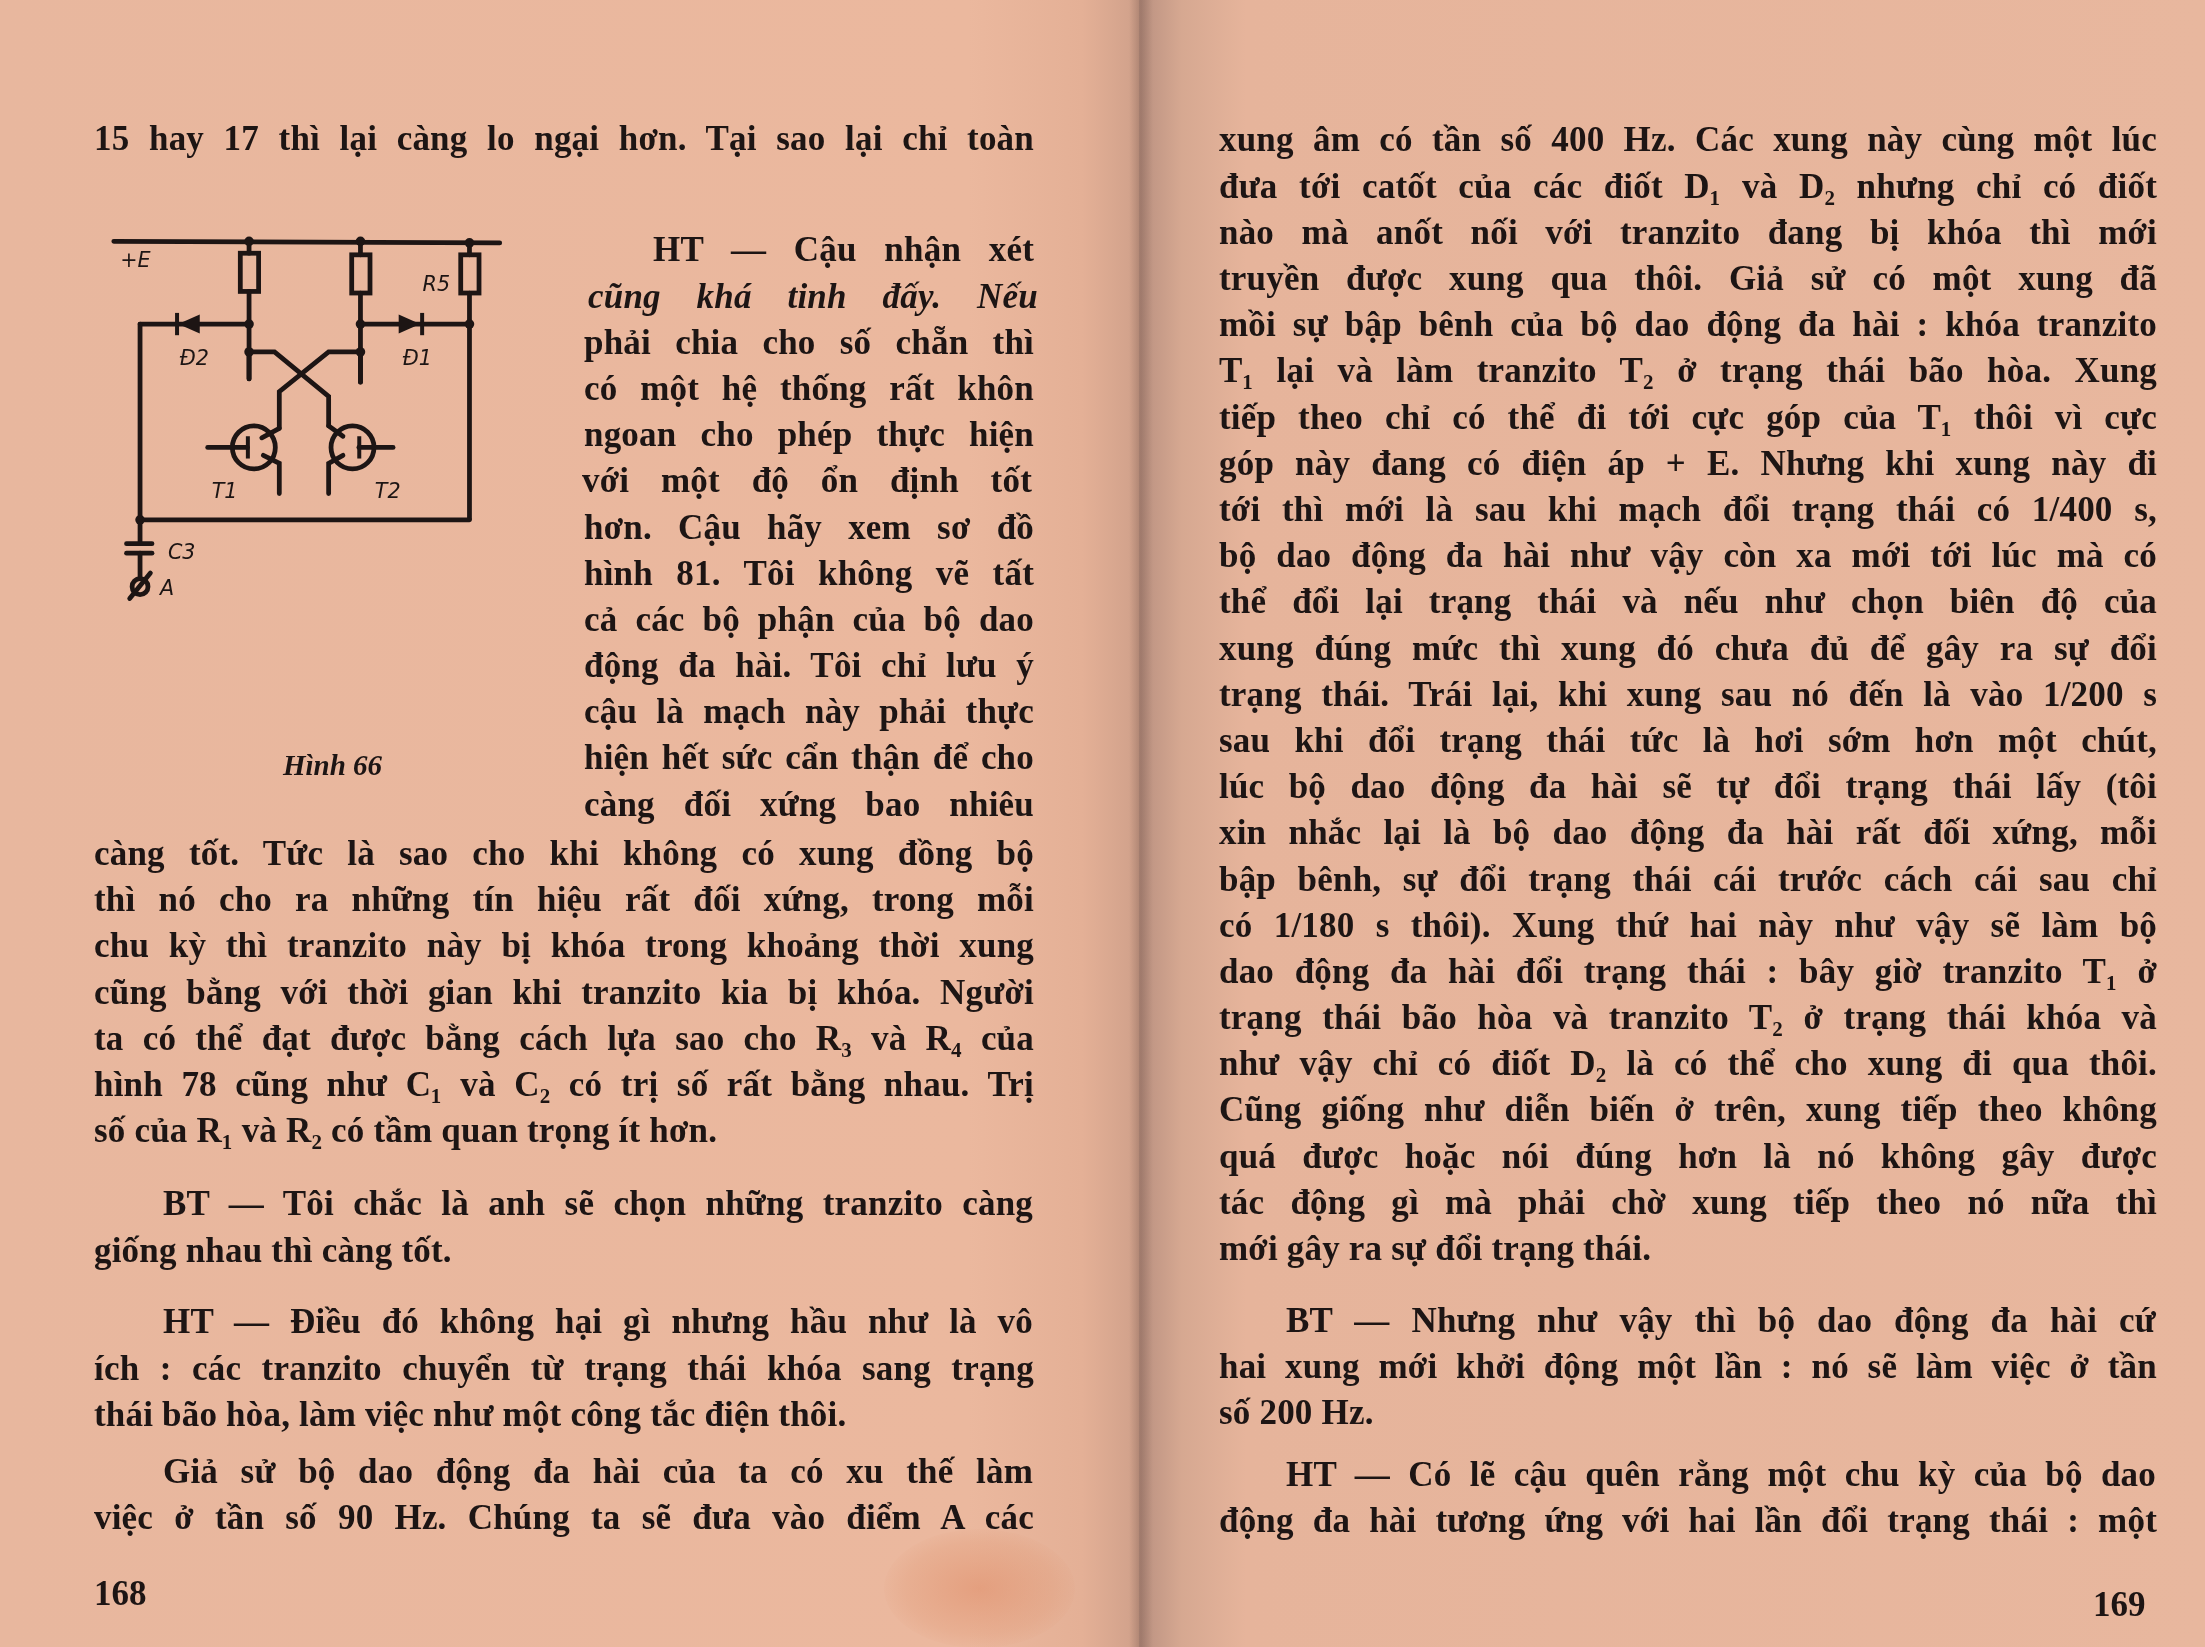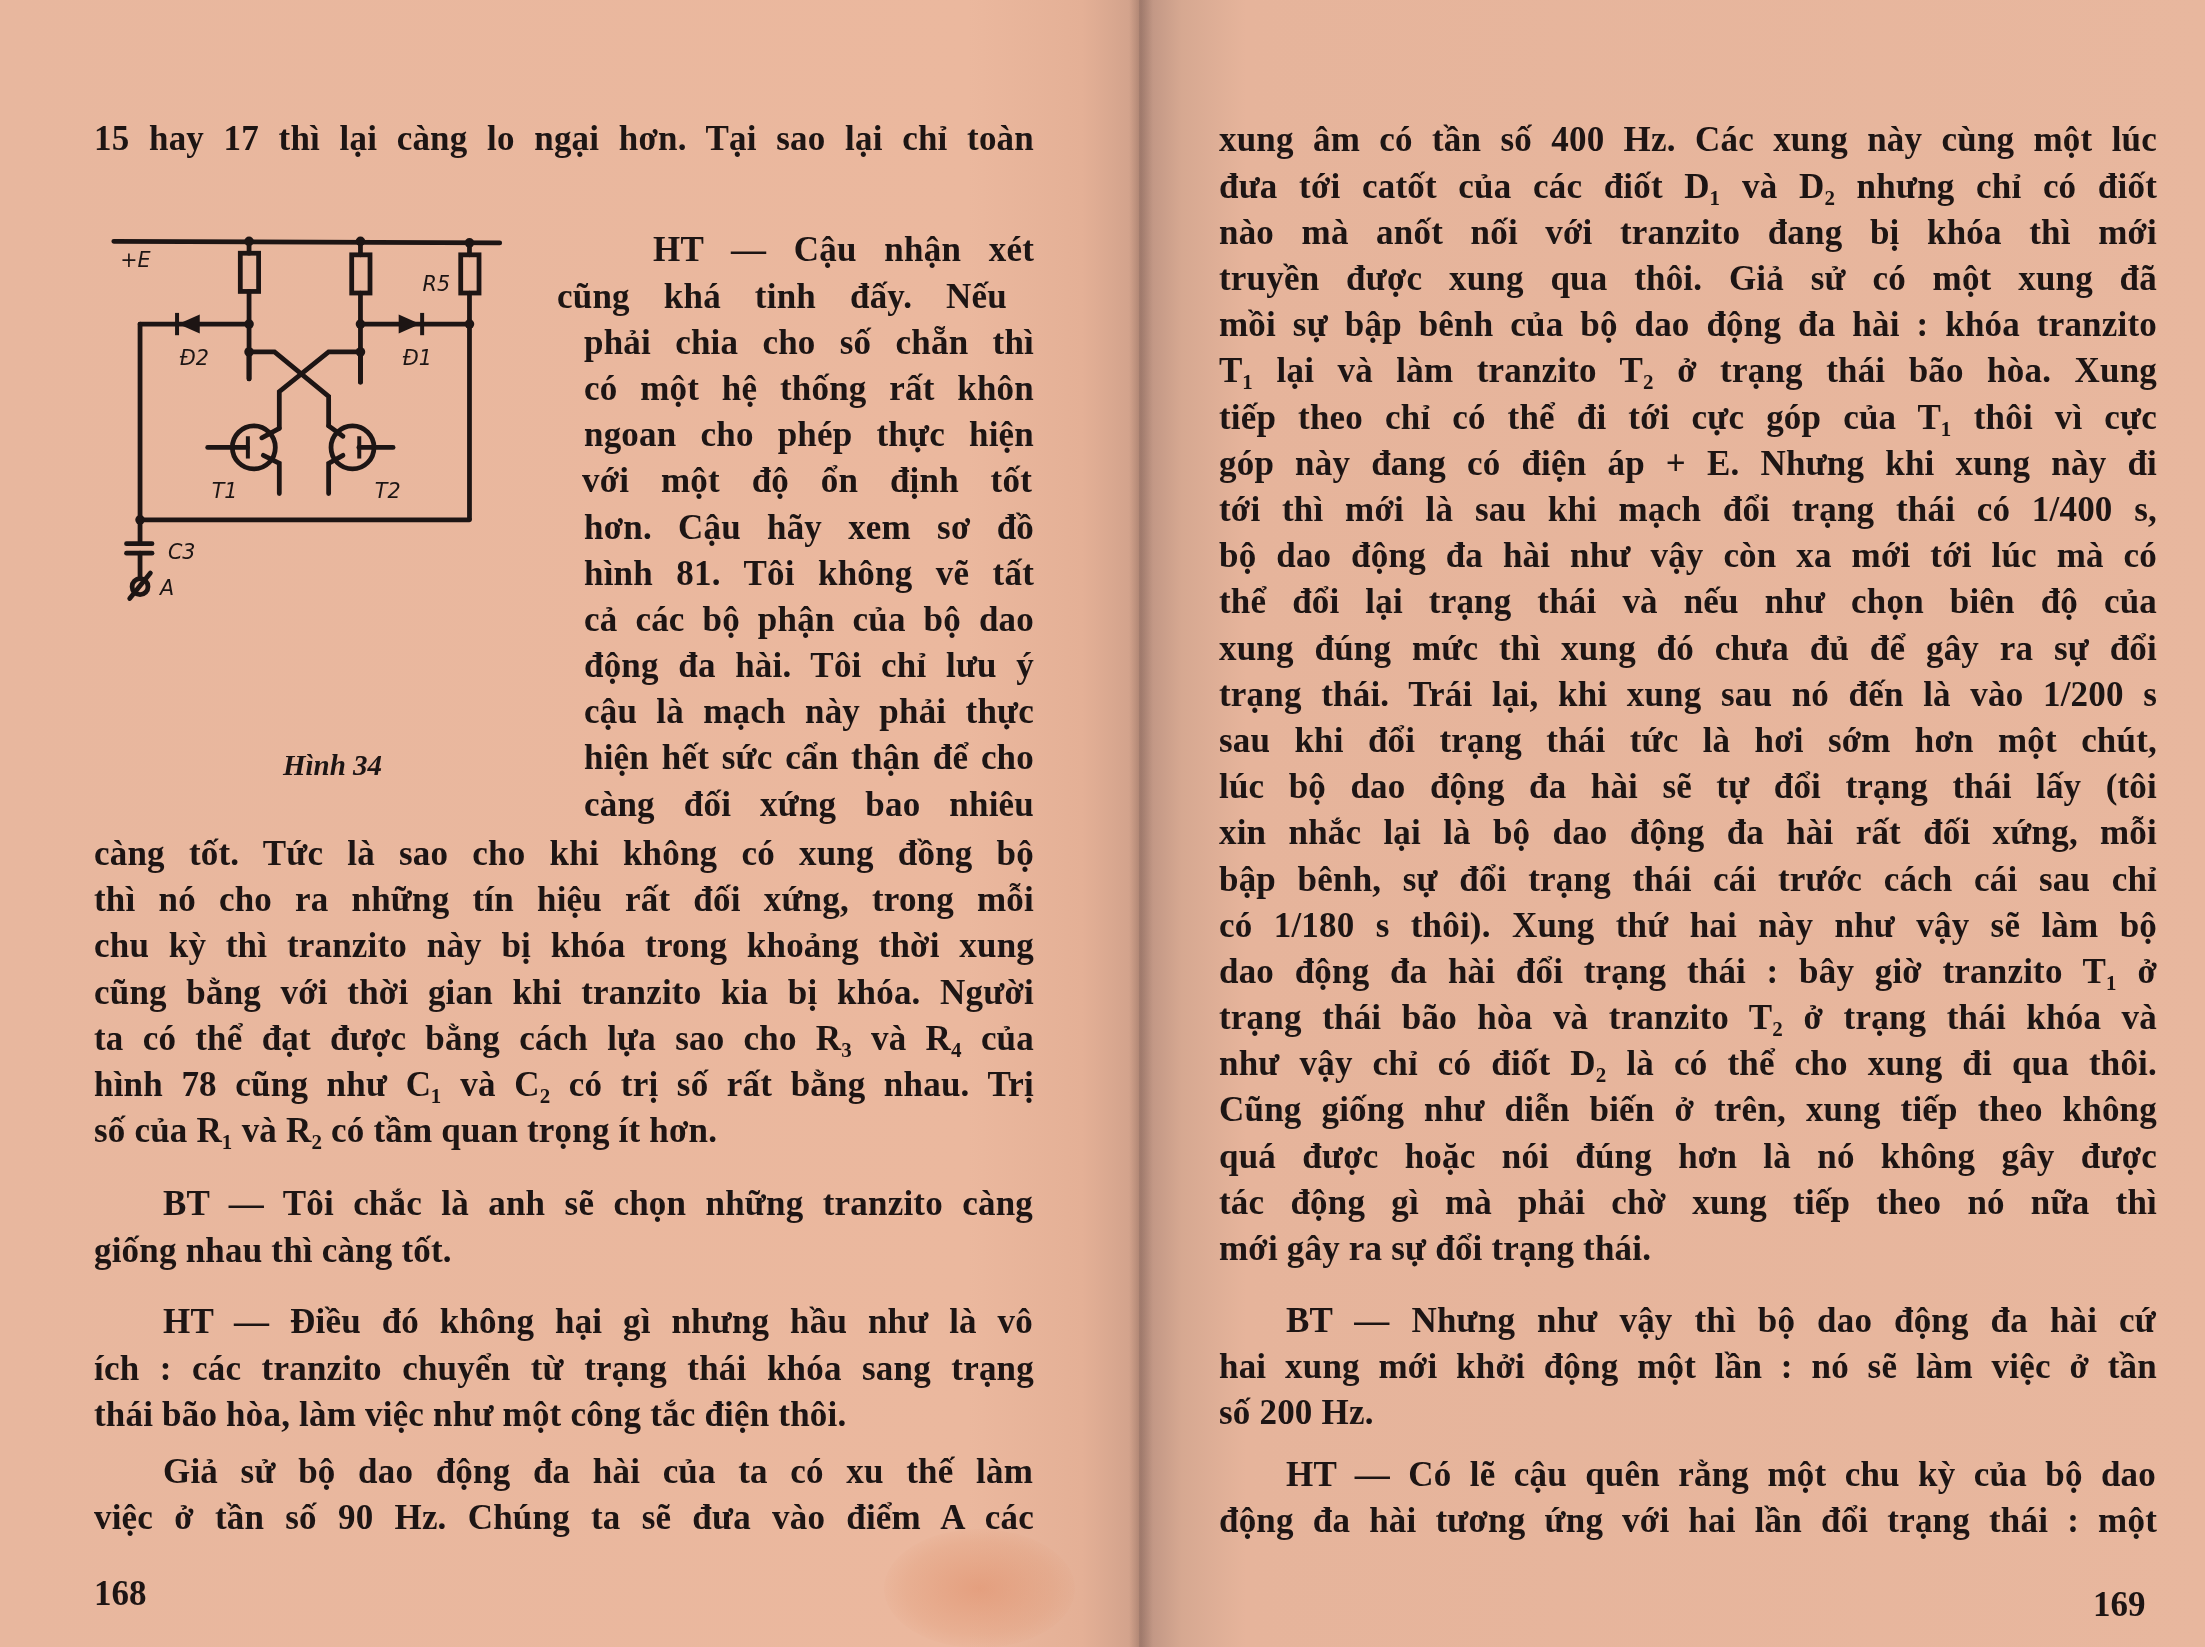--- a/index.html
+++ b/index.html
@@ -105,25 +105,25 @@
       <text x="20" y="55">+E</text>
       <text x="400" y="85">R5</text>
       <text x="95" y="178">Đ2</text>
       <text x="375" y="178">Đ1</text>
       <text x="135" y="345">T1</text>
       <text x="340" y="345">T2</text>
       <text x="80" y="422">C3</text>
       <text x="70" y="468">A</text>
     </g>
   </svg>
-  <div class="caption">Hình 34</div>
+  <div class="caption">Hình 66</div>
 
   <div>
     <div class="line" style="left:653px; top:229px; width:381px;">HT — Cậu nhận xét</div>
-    <div class="line" style="left:557px; top:276px; width:450px;">cũng khá tinh đấy. Nếu</div>
+    <div class="line" style="left:588px; top:276px; width:450px;font-style:italic;">cũng khá tinh đấy. Nếu</div>
     <div class="line" style="left:584px; top:322px; width:450px;">phải chia cho số chẵn thì</div>
     <div class="line" style="left:584px; top:368px; width:450px;">có một hệ thống rất khôn</div>
     <div class="line" style="left:584px; top:414px; width:450px;">ngoan cho phép thực hiện</div>
     <div class="line" style="left:582px; top:460px; width:450px;">với một độ ổn định tốt</div>
     <div class="line" style="left:584px; top:507px; width:450px;">hơn. Cậu hãy xem sơ đồ</div>
     <div class="line" style="left:584px; top:553px; width:450px;">hình 81. Tôi không vẽ tất</div>
     <div class="line" style="left:584px; top:599px; width:450px;">cả các bộ phận của bộ dao</div>
     <div class="line" style="left:584px; top:645px; width:450px;">động đa hài. Tôi chỉ lưu ý</div>
     <div class="line" style="left:584px; top:691px; width:450px;">cậu là mạch này phải thực</div>
     <div class="line" style="left:584px; top:737px; width:450px;">hiện hết sức cẩn thận để cho</div>

